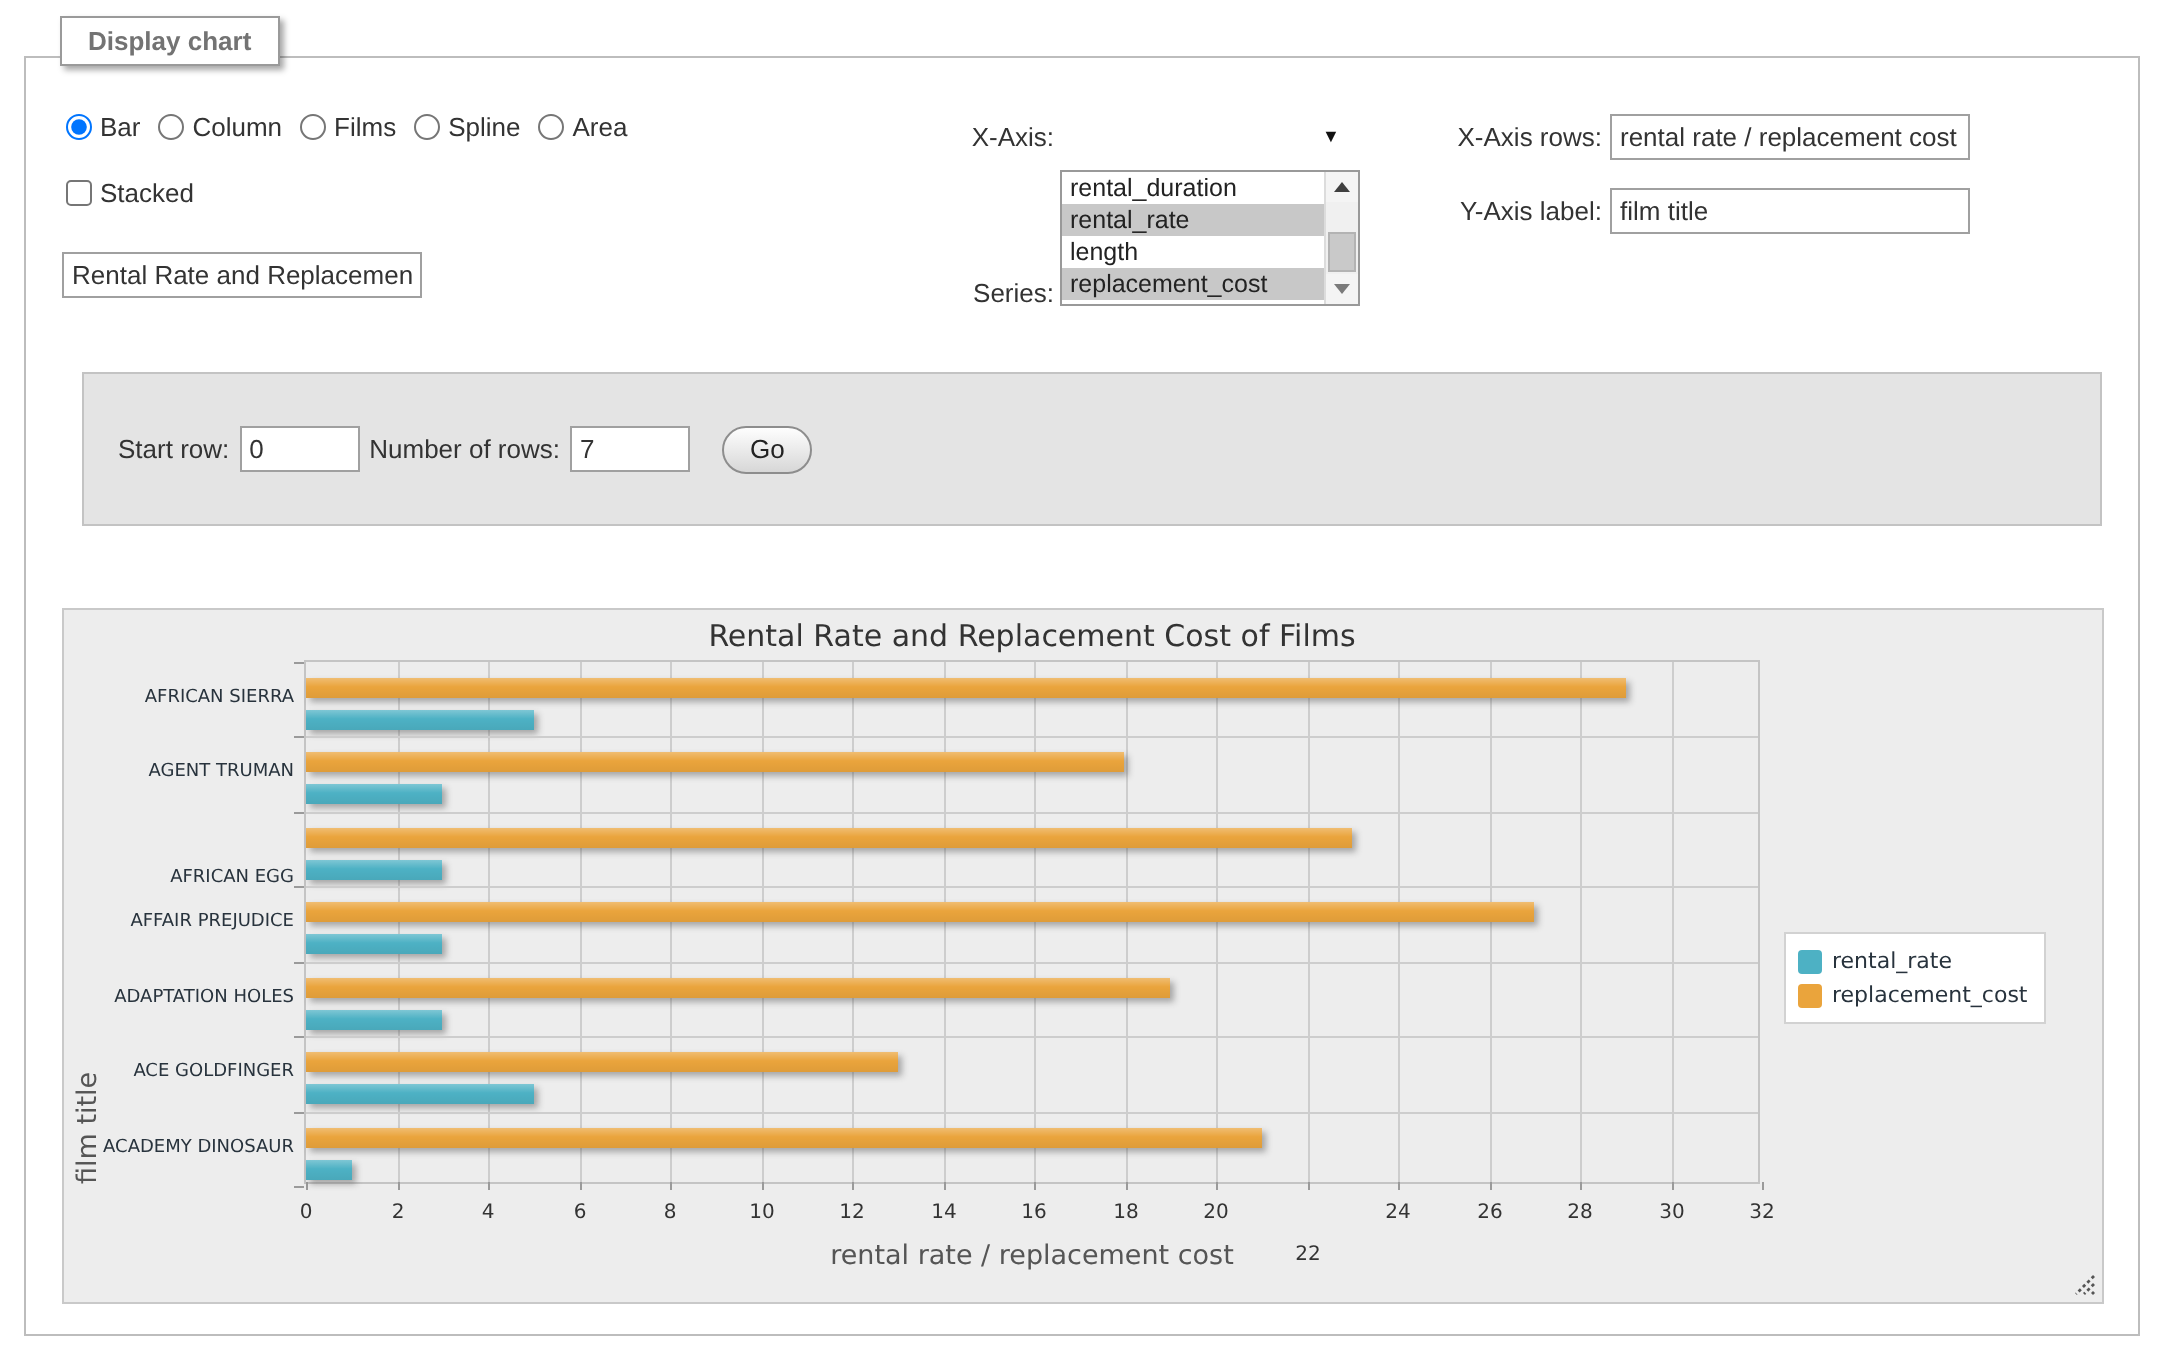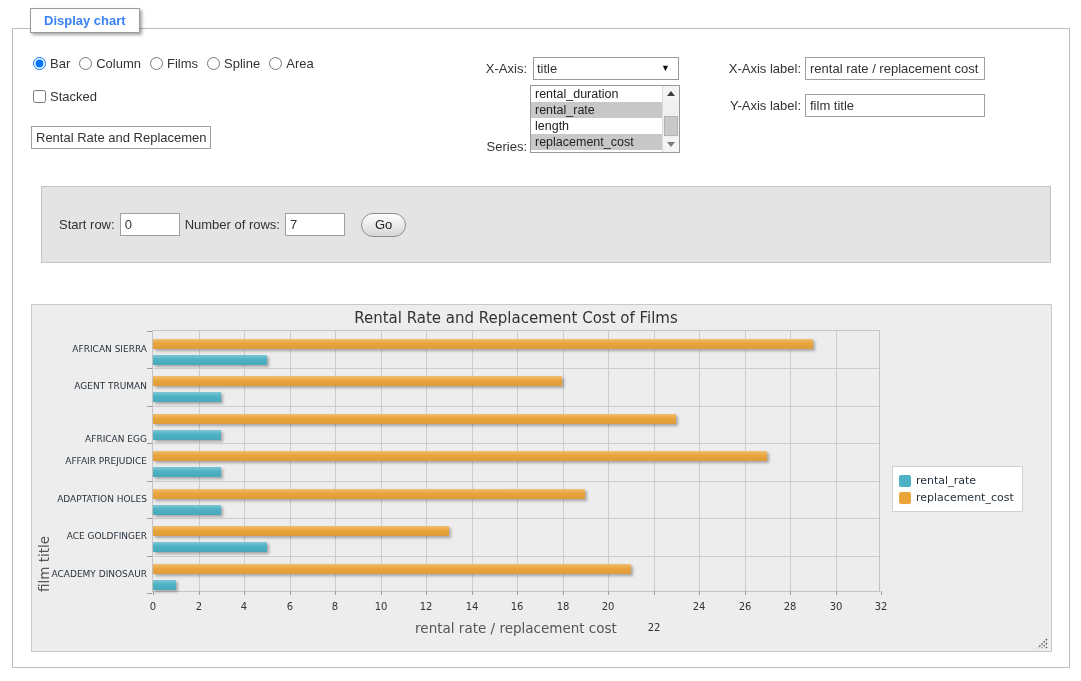--- a/index.html
+++ b/index.html
@@ -11,21 +11,21 @@
     font-size:13px; color:#333;
   }
   .fs {
     position:absolute; left:10px; top:28px; width:1058px; height:640px;
     border:1px solid #bdbdbd; background:#fff;
   }
   .legend-box {
     position:absolute; left:17px; top:-21px;
     background:#fff; border:1px solid #9a9a9a;
     box-shadow:2px 2px 3px rgba(0,0,0,0.35);
-    padding:4px 13px; font-weight:bold; font-size:13px; color:#3b82f6;
+    padding:4px 13px; font-weight:bold; font-size:13px; color:#737373;
   }
   
   .radio-row { position:absolute; left:20px; top:27px; display:flex; align-items:center; }
   .radio-row label { display:flex; align-items:center; margin-right:9px; }
   input[type=radio], input[type=checkbox] { margin:0 4px 0 0; width:13px; height:13px; }
   .stacked-row { position:absolute; left:20px; top:60px; display:flex; align-items:center;justify-content:space-between; }
   .txt { border:1px solid #a0a0a0; height:23px; font-size:13px; padding:0 4px; color:#333;
          font-family:"Liberation Sans", sans-serif; background:#fff; }
   .title-input { position:absolute; left:18px; top:97px; width:180px; }
   .lbl { position:absolute; width:100px; text-align:right; }
@@ -139,23 +139,20 @@
     </div>
 
   <label class="stacked-row">
     <input type="checkbox" id="stacked-cb" style="">
     <span>Stacked</span>
   </label>
 
   <input class="txt title-input" value="Rental Rate and Replacement Cost of Films" style="">
 
   <div class="lbl xaxis-lbl">X-Axis:</div>
-  <select class="xaxis-select">
-    <option>title</option>
-  </select>
   <span class="select-arrow">▼</span>
 
   <div class="lbl series-lbl">Series:</div>
   <div class="series-list">
     <div class="series-items">
         <div class="series-item">rental_duration</div>
         <div class="series-item selected">rental_rate</div>
         <div class="series-item">length</div>
         <div class="series-item selected">replacement_cost</div>
       </div>
@@ -163,21 +160,21 @@
       <div class="sb-up">
           <div class="tri-up"></div>
         </div>
       <div class="sb-thumb"></div>
       <div class="sb-dn">
           <div class="tri-dn"></div>
         </div>
     </div>
   </div>
 
-  <div class="lbl xal-lbl">X-Axis label:</div>
+  <div class="lbl xal-lbl">X-Axis rows:</div>
   <input class="txt xal-input" value="rental rate / replacement cost" style="">
   <div class="lbl yal-lbl">Y-Axis label:</div>
   <input class="txt yal-input" value="film title" style="">
 
   <div class="rows-box">
     <span>Start row:</span>
     <input class="txt" value="0" style="">
     <span>Number of rows:</span>
     <input class="txt" value="7" style="">
     <button class="go-btn">Go</button>

